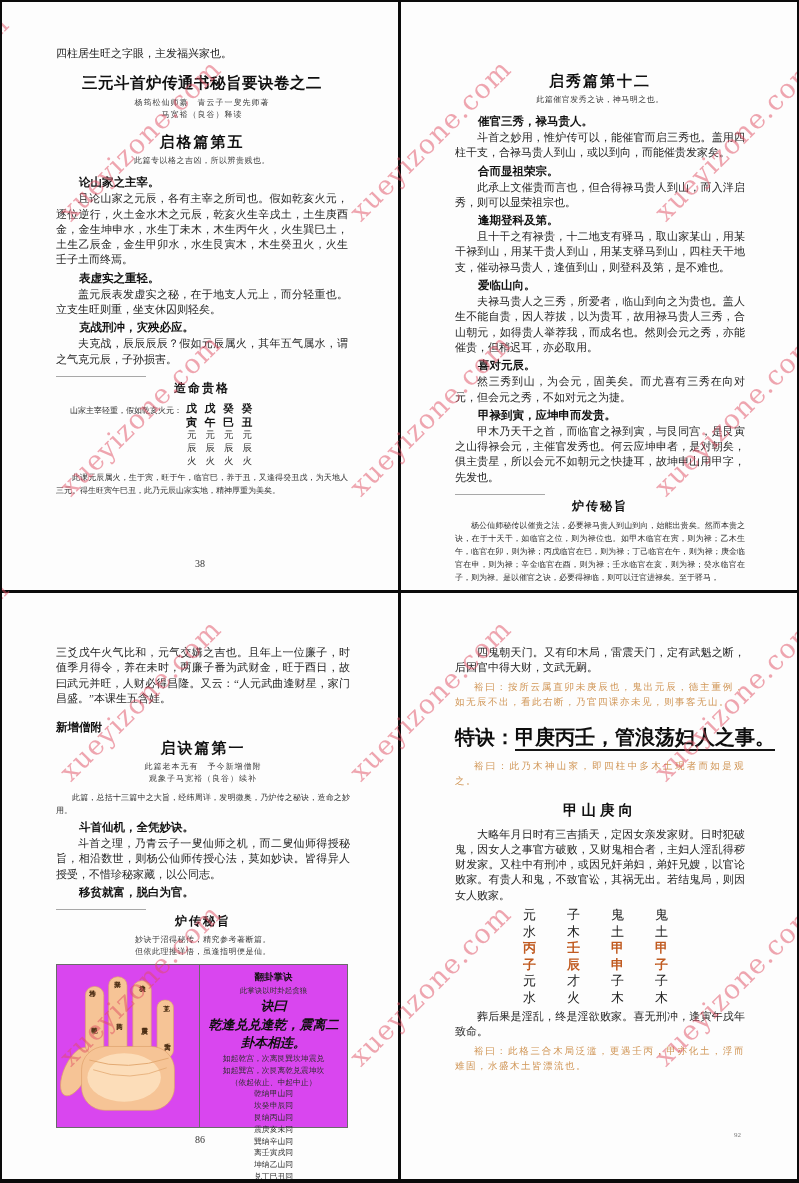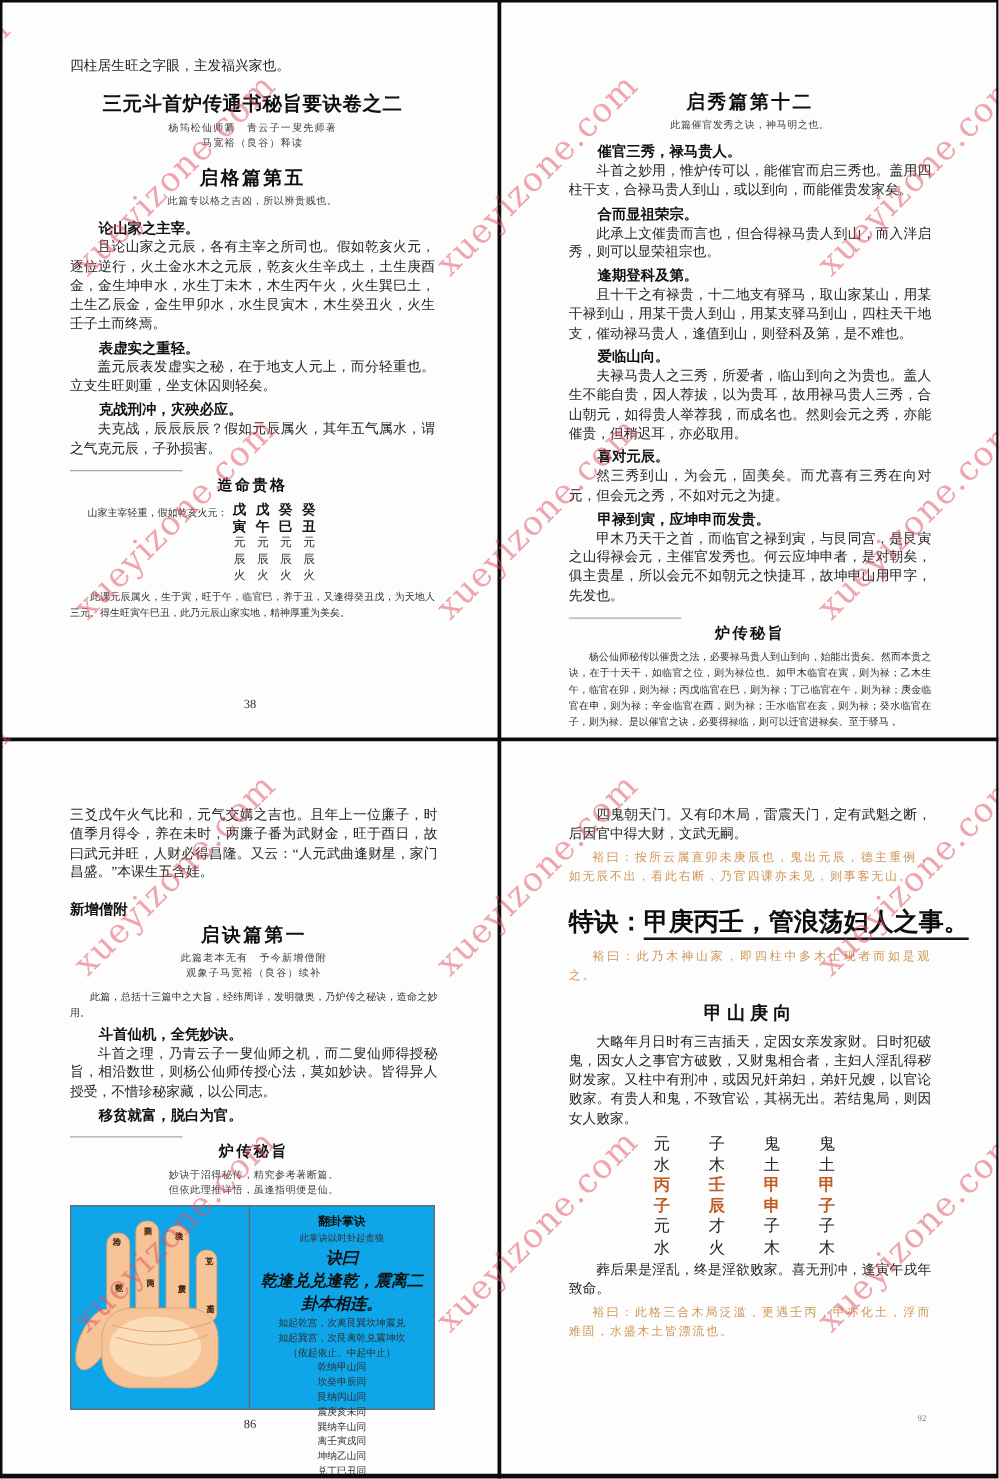--- a/index.html
+++ b/index.html
@@ -38,21 +38,21 @@
 
   .sp-line{font-size:20px;font-weight:bold;margin:14px 0 8px;color:#0d0d0d;white-space:nowrap;}
   .sp-u{border-bottom:2px solid #151515;padding-bottom:1px;}
   .ann{font-size:9.5px;line-height:15px;color:#d09555;text-indent:2em;letter-spacing:1.5px;
        filter:blur(.35px);margin:4px 0;text-align:justify;}
   .m-title{font-size:14.5px;font-weight:bold;text-align:center;letter-spacing:4px;margin:12px 0 7px;color:#101010;}
   .chart92{text-align:center;margin:4px 0 3px;}
   .chart92 .r92{font-size:13px;letter-spacing:9px;line-height:16.5px;color:#222;}
   .chart92 .orange{color:#c05a20;font-weight:bold;font-family:Liberation Serif, serif;}
 
-  .box86{display:flex;border:1px solid #6a6a6a;margin:7px 2px 0 0;height:162px;background:#0ea5e9;justify-content:space-between;}
+  .box86{display:flex;border:1px solid #6a6a6a;margin:7px 2px 0 0;height:162px;background:#d946ef;justify-content:space-between;}
   .box-left{width:49%;border-right:1px solid #6a6a6a;position:relative;display:flex;align-items:center;justify-content:center;}
   .box-right{flex:1;padding:6px 2px 0;text-align:center;}
   .br-title{font-size:9.5px;font-weight:bold;margin:0 0 2px;color:#101010;}
   .br-sub{font-size:7.5px;margin:1px 0;color:#333;}
   .br-bold{font-size:13px;font-weight:bold;margin:1px 0;color:#101010;font-style:italic;}
   .br-line{font-size:7.8px;line-height:11.8px;color:#2e2e2e;margin:0;}
   .hl{position:absolute;writing-mode:vertical-rl;font-size:6.5px;font-weight:bold;color:#4a2c12;line-height:1;}
 
   .wm{position:absolute;z-index:40;transform:translate(-50%,-50%) rotate(-45deg);
       font-family:"DejaVu Serif",serif;font-size:27px;letter-spacing:1px;color:#e04f63;opacity:.5;

